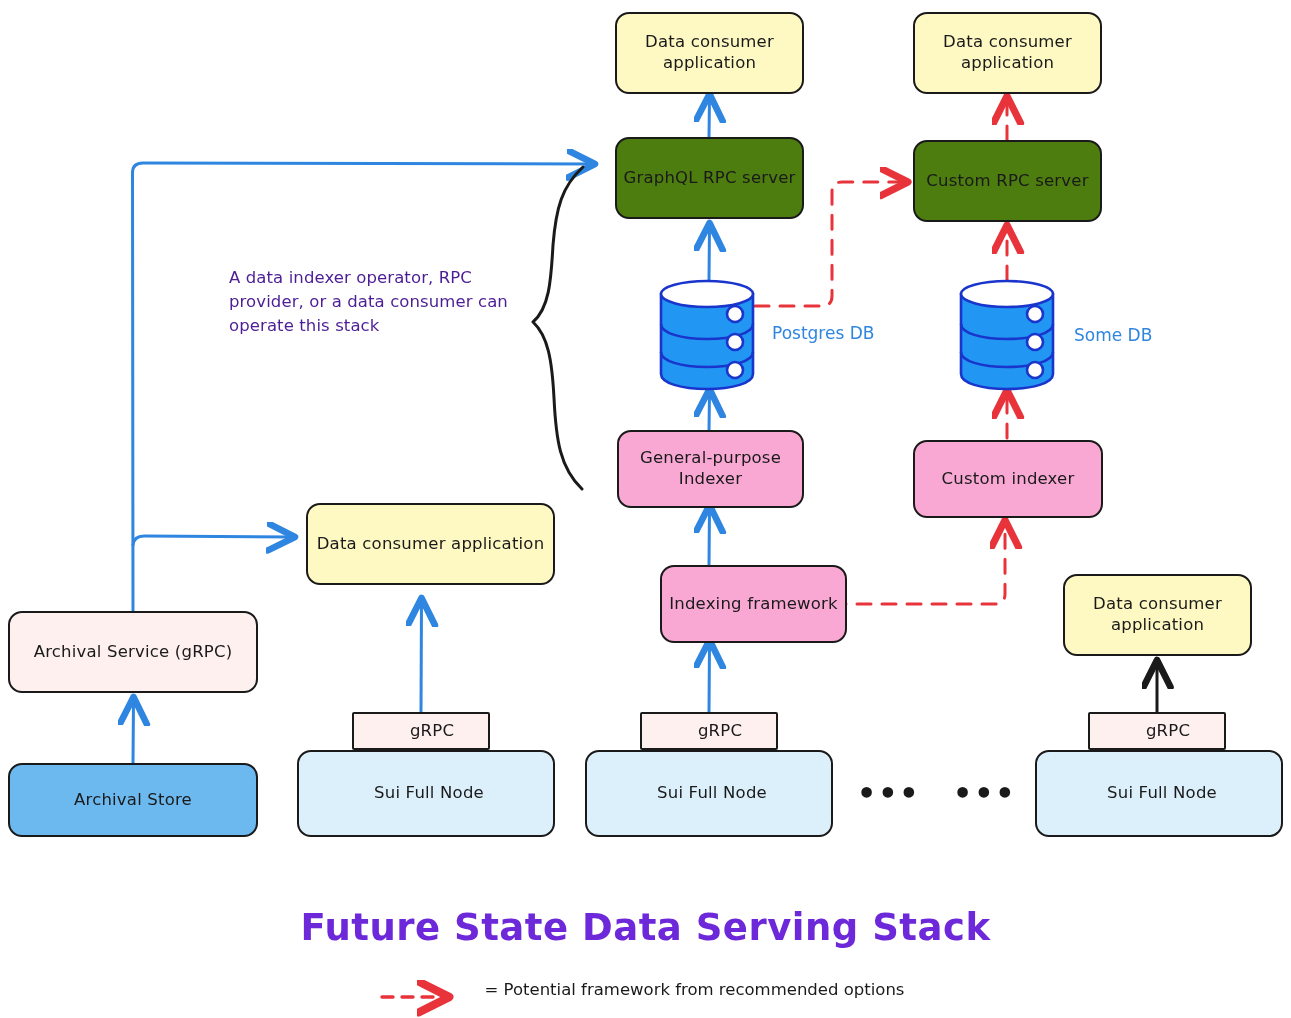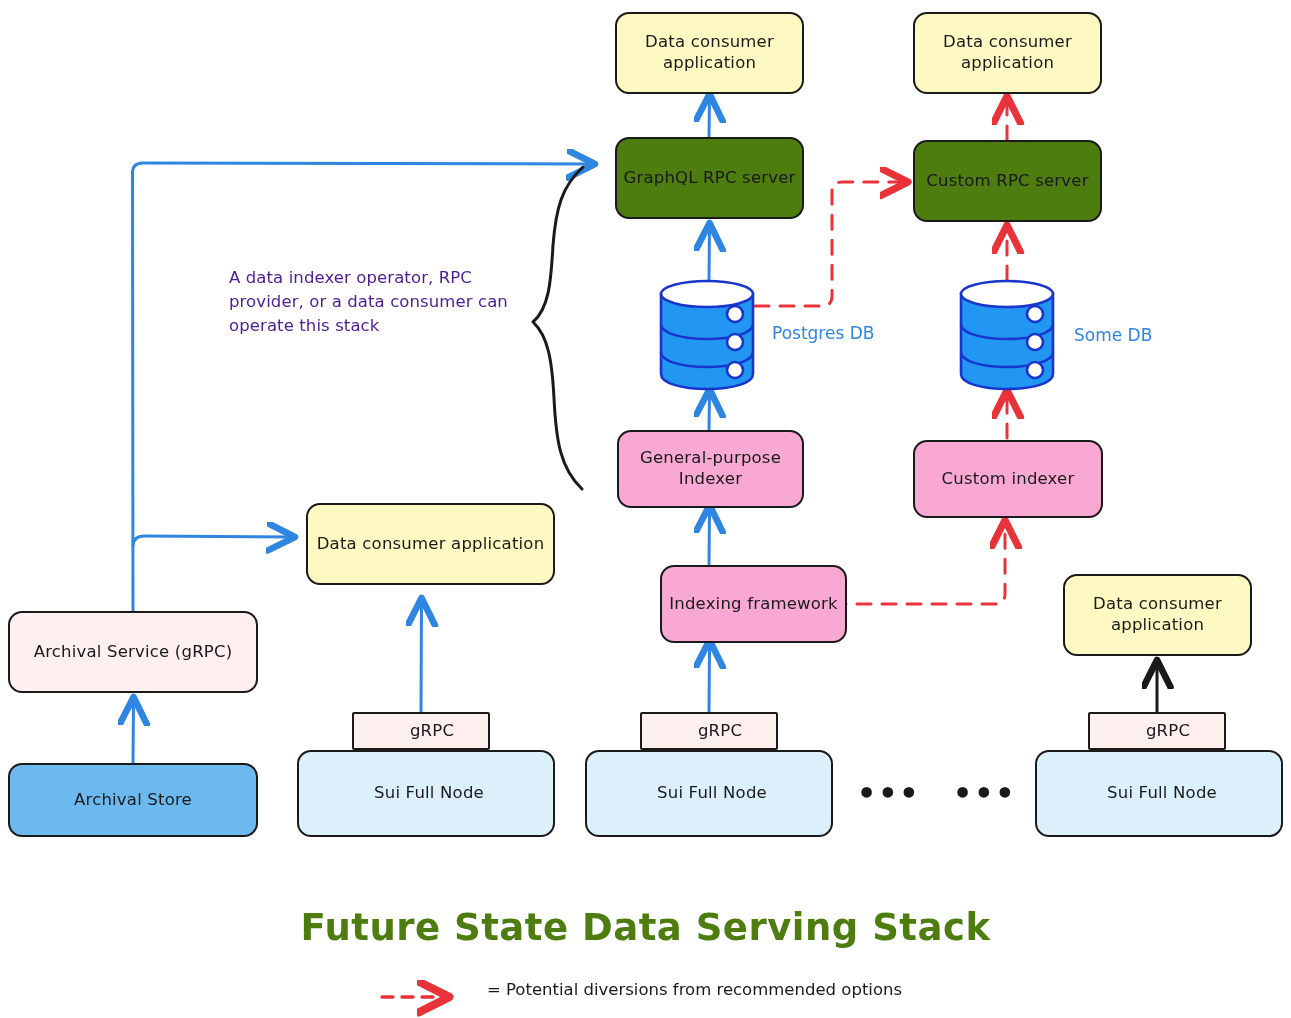--- a/index.html
+++ b/index.html
@@ -86,21 +86,21 @@
   }
   #title {
     position: absolute;
     left: 0;
     top: 906px;
     width: 1291px;
     text-align: center;
     font-family: "DejaVu Sans", sans-serif;
     font-size: 37px;
     font-weight: bold;
-    color: #4d7c0f;
+    color: #6d28d9;
     letter-spacing: .5px;
     z-index: 3;
   }
   #legend {
     position: absolute;
     left: 0;
     top: 980px;
     width: 1291px;
     display: flex;
     align-items: center;
@@ -276,16 +276,16 @@
 
   <div class="dots" style="left:857px; top:776px;">•••</div>
   <div class="dots" style="left:953px; top:776px;">•••</div>
 
   <div class="annotation" style="left:229px; top:266px; width:280px;">A data indexer operator, RPC provider, or a data consumer can operate this stack</div>
 
   <div id="title">Future State Data Serving Stack</div>
 
   <div id="legend">
     <div style="width:88px;height:16px;"></div>
-    <span class="legend-text">= Potential diversions from recommended options</span>
+    <span class="legend-text">= Potential framework from recommended options</span>
   </div>
 
 </div>
 
 </body></html>

